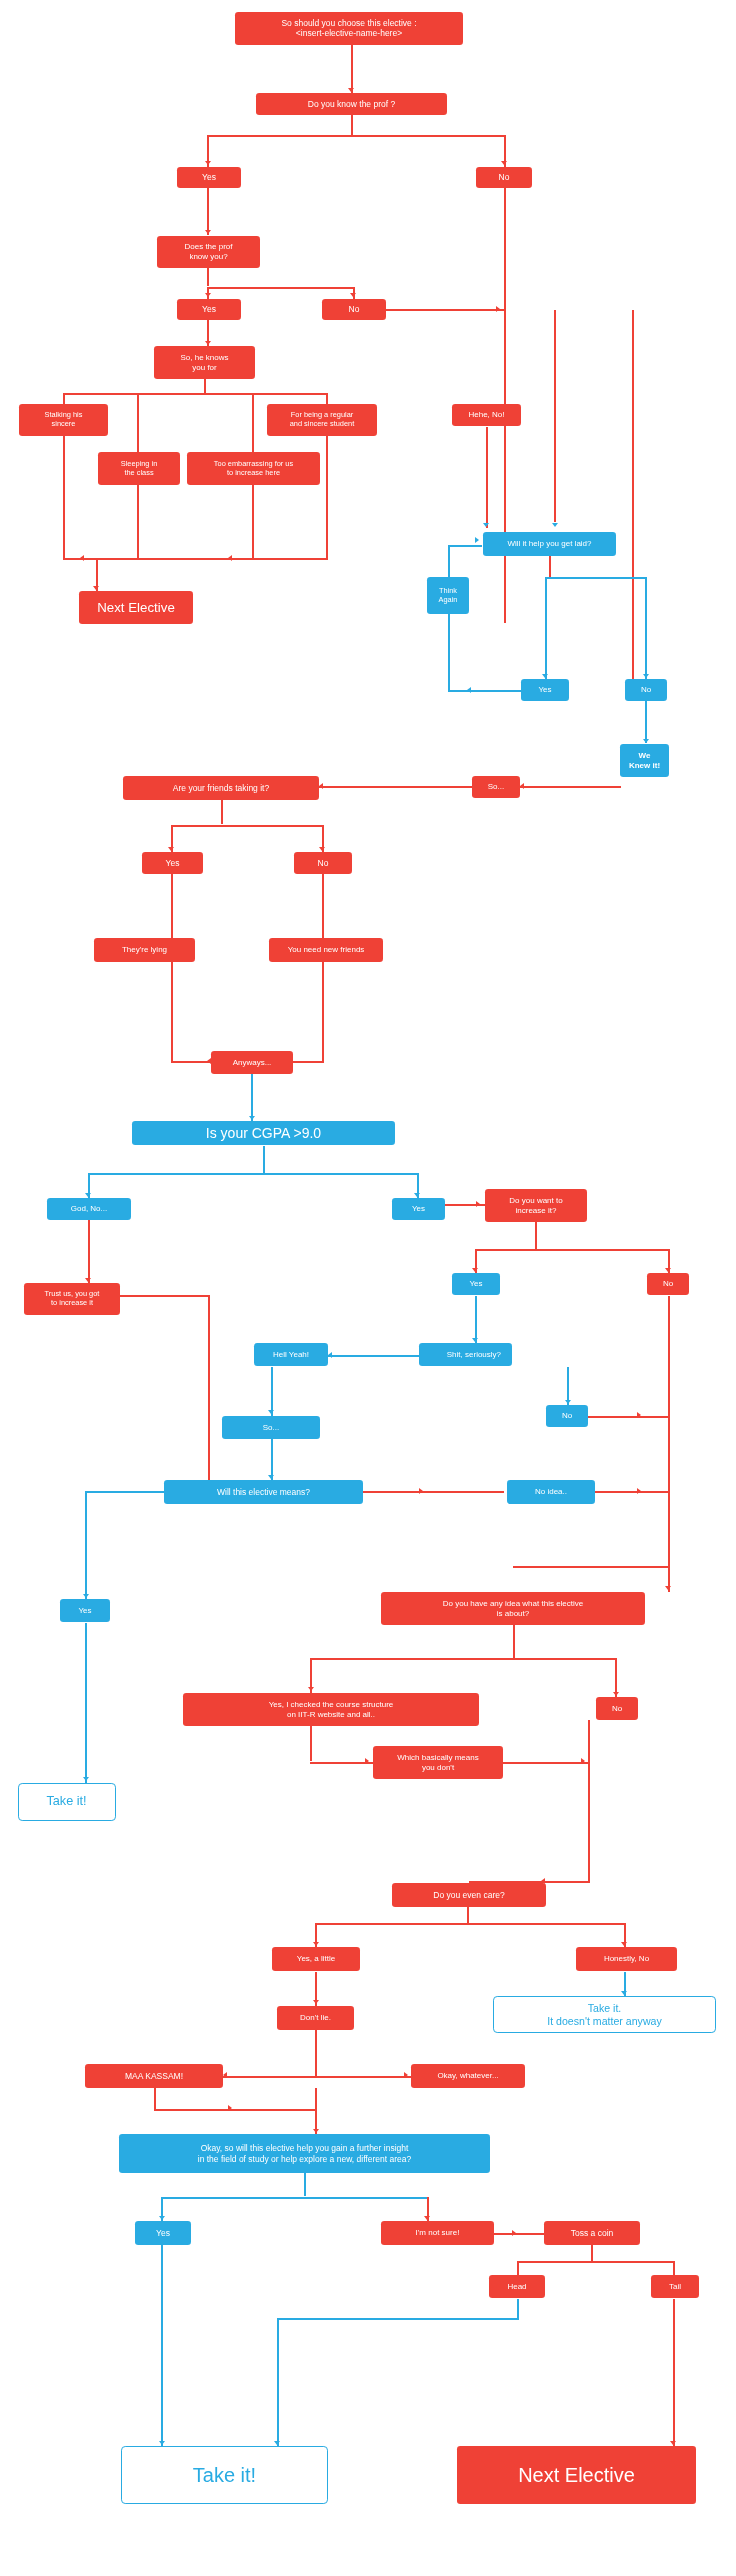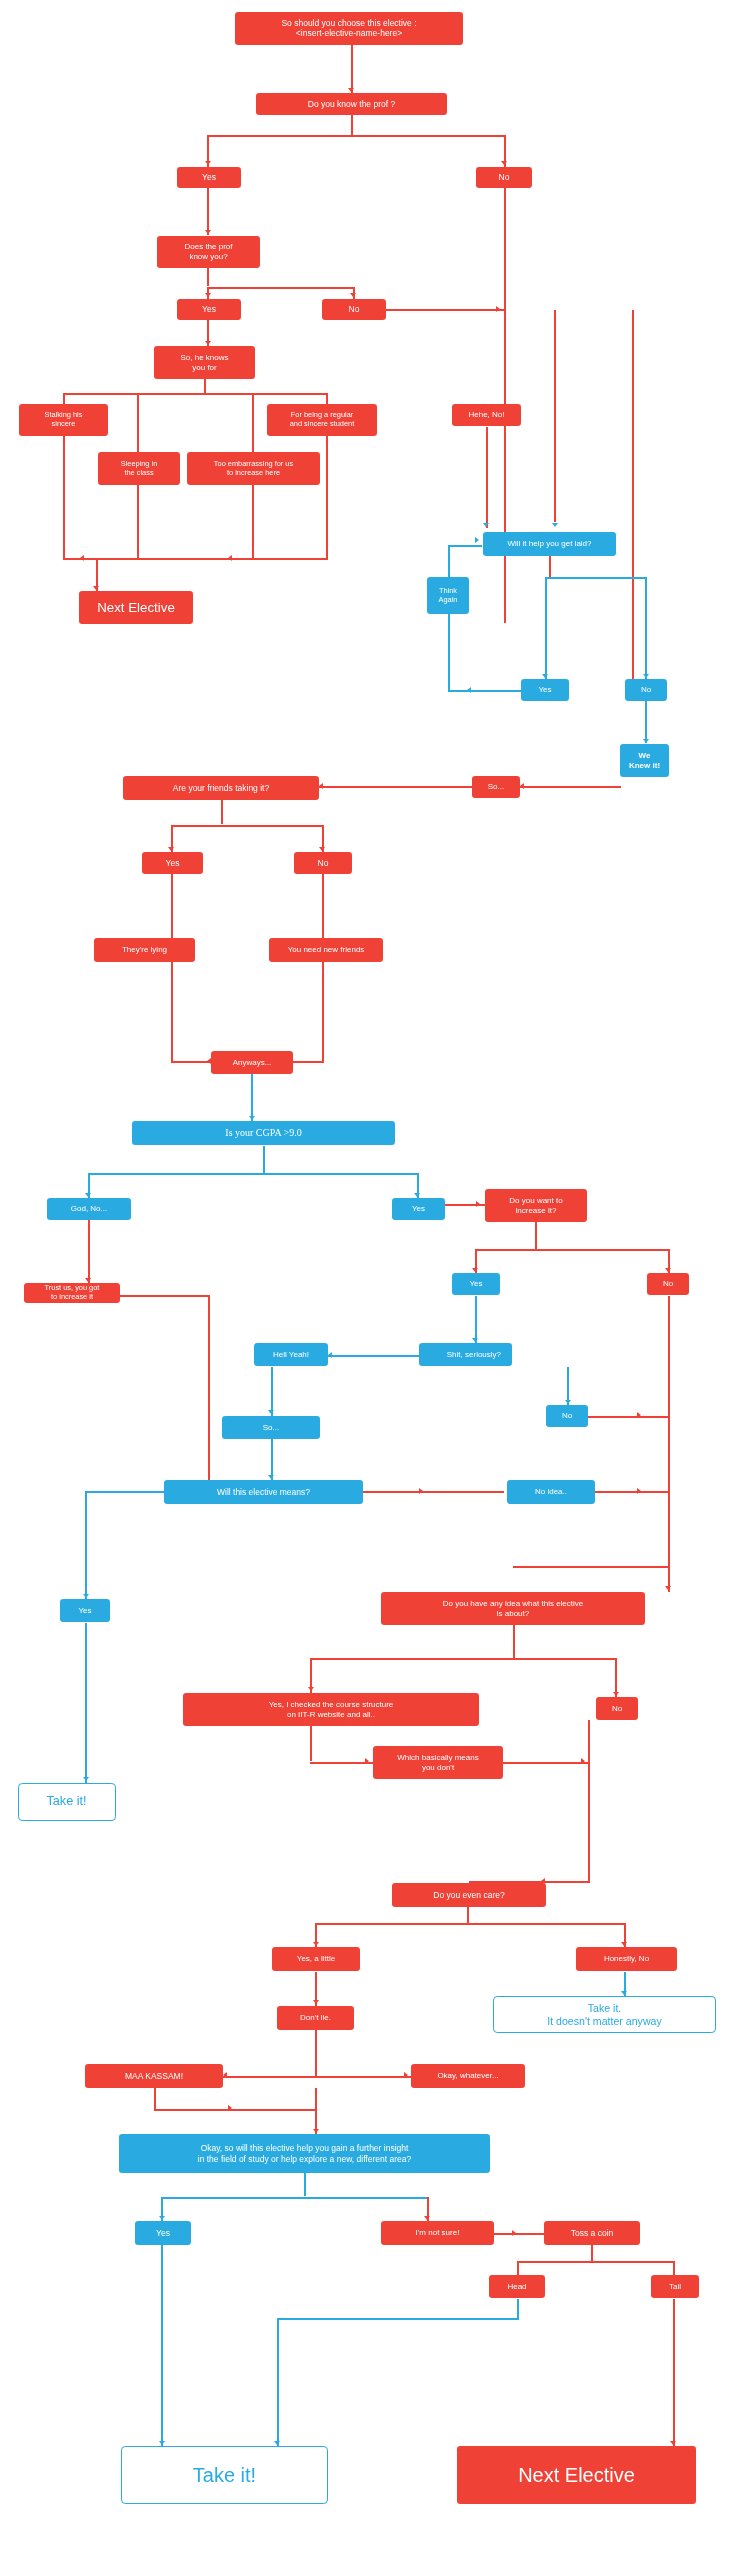--- a/index.html
+++ b/index.html
@@ -272,28 +272,28 @@
       <div class="node red" style="left: 79px; top: 591px; width: 114px; height: 33px; font-size: 13.3px; white-space: pre-line;">Next Elective</div>
       <div class="node blue" style="left: 620px; top: 744px; width: 49px; height: 33px; font-size: 8px; white-space: pre-line; font-weight: bold;">We
 Knew it!</div>
       <div class="node red" style="left: 472px; top: 776px; width: 48px; height: 22px; font-size: 8px; white-space: pre-line;">So...</div>
       <div class="node red" style="left: 123px; top: 776px; width: 196px; height: 24.4px; font-size: 8.5px; white-space: pre-line;">Are your friends taking it?</div>
       <div class="node red" style="left: 142px; top: 852px; width: 61px; height: 22px; font-size: 8.5px; white-space: pre-line;">Yes</div>
       <div class="node red" style="left: 294px; top: 852px; width: 58px; height: 22px; font-size: 8.5px; white-space: pre-line;">No</div>
       <div class="node red" style="left: 94px; top: 938px; width: 101px; height: 24.4px; font-size: 8px; white-space: pre-line;">They're lying</div>
       <div class="node red" style="left: 269px; top: 938px; width: 114px; height: 24.4px; font-size: 8px; white-space: pre-line;">You need new friends</div>
       <div class="node red" style="left: 211px; top: 1051px; width: 82px; height: 23px; font-size: 8px; white-space: pre-line;">Anyways...</div>
-      <div class="node blue" style="left: 132px; top: 1121px; width: 263px; height: 24.4px; font-size: 10px; white-space: pre-line; font-family: Liberation Serif, serif;">Is your CGPA &gt;9.0</div>
+      <div class="node blue" style="left: 132px; top: 1121px; width: 263px; height: 24.4px; font-size: 14px; white-space: pre-line;">Is your CGPA &gt;9.0</div>
       <div class="node blue" style="left: 47px; top: 1198px; width: 84px; height: 22px; font-size: 8px; white-space: pre-line;">God, No...</div>
       <div class="node blue" style="left: 392px; top: 1198px; width: 53px; height: 22px; font-size: 8px; white-space: pre-line;">Yes</div>
       <div class="node red" style="left: 485px; top: 1189px; width: 102px; height: 33px; font-size: 8px; white-space: pre-line;">Do you want to
 increase it?</div>
       <div class="node blue" style="left: 452px; top: 1273px; width: 48px; height: 22px; font-size: 8px; white-space: pre-line;">Yes</div>
       <div class="node red" style="left: 647px; top: 1273px; width: 42px; height: 22px; font-size: 8px; white-space: pre-line;">No</div>
-      <div class="node red" style="left: 24px; top: 1283px; width: 96px; height: 20px; font-size: 7.4px; white-space: pre-line;">Trust us, you got
+      <div class="node red" style="left: 24px; top: 1283px; width: 96px; height: 32px; font-size: 7.4px; white-space: pre-line;">Trust us, you got
 to increase it</div>
       <div class="node blue" style="left: 254px; top: 1343px; width: 74px; height: 23px; font-size: 8px; white-space: pre-line;">Hell Yeah!</div>
       <div class="node blue" style="left: 419px; top: 1343px; width: 93px; height: 23px; font-size: 8px; white-space: pre-line; padding-left: 20px;">Shit, seriously?</div>
       <div class="node blue" style="left: 546px; top: 1405px; width: 42px; height: 22px; font-size: 8px; white-space: pre-line;">No</div>
       <div class="node blue" style="left: 222px; top: 1416px; width: 98px; height: 23px; font-size: 8px; white-space: pre-line;">So...</div>
       <div class="node blue" style="left: 164px; top: 1480px; width: 199px; height: 24.4px; font-size: 8.5px; white-space: pre-line;">Will this elective means?</div>
       <div class="node blue" style="left: 507px; top: 1480px; width: 88px; height: 24.4px; font-size: 8px; white-space: pre-line;">No idea..</div>
       <div class="node blue" style="left: 60px; top: 1599px; width: 50px; height: 23px; font-size: 8px; white-space: pre-line;">Yes</div>
       <div class="node red" style="left: 381px; top: 1592px; width: 264px; height: 33px; font-size: 8px; white-space: pre-line;">Do you have any idea what this elective
 is about?</div>

